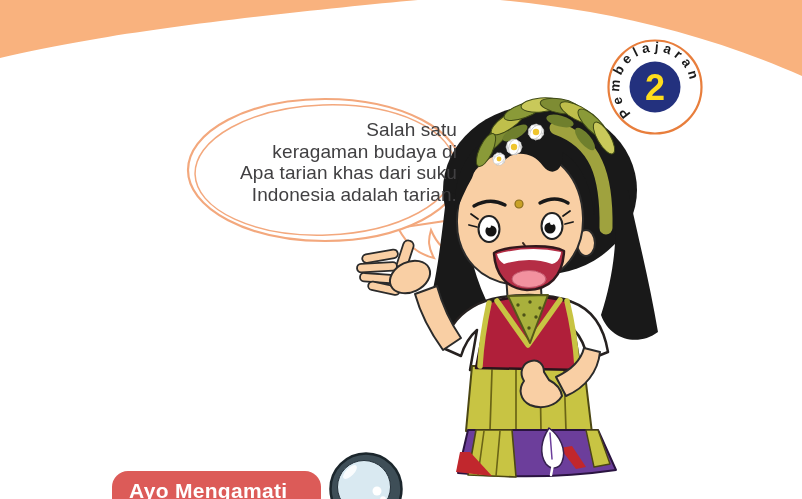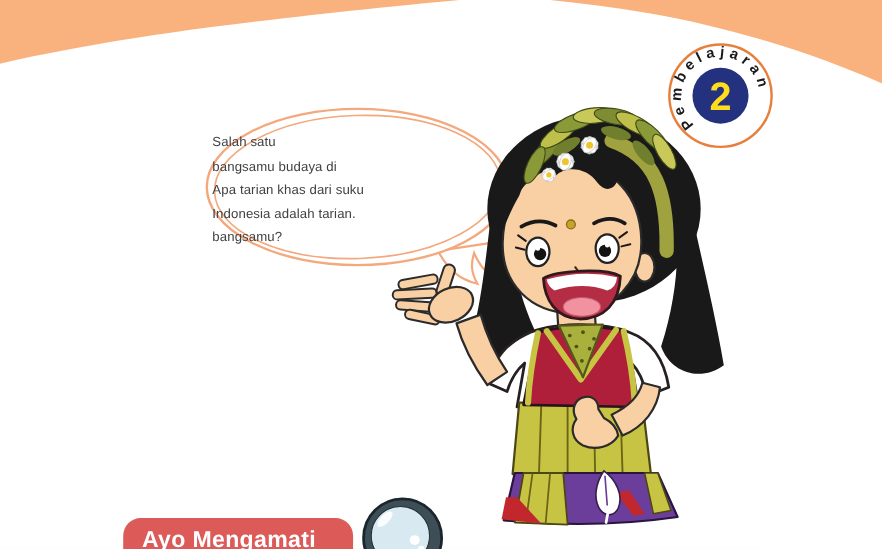--- a/index.html
+++ b/index.html
@@ -4,21 +4,21 @@
 <style>
   html,body{margin:0;padding:0;background:#e8e8e8;}
   .page{
     position:relative;width:802px;height:499px;margin:0 auto;
     background:#ffffff;overflow:hidden;
     font-family:"Liberation Sans","DejaVu Sans",sans-serif;
   }
   .art{position:absolute;left:0;top:0;width:802px;height:499px;}
   .speech-text{
     position:absolute;left:193px;top:119px;width:264px;
-    text-align:left;color:#414042;font-size:12px;line-height:21.5px;
+    text-align:right;color:#414042;font-size:19px;line-height:21.5px;
     font-weight:500;letter-spacing:0.1px;
   }
   .cta{
     position:absolute;left:112px;top:471px;width:209px;height:46px;
     background:#DC5B58;border-radius:16px;
   }
   .cta-label{
     display:block;padding:8px 0 0 17px;color:#ffffff;
     font-size:21px;font-weight:bold;letter-spacing:0.3px;
   }
@@ -183,24 +183,23 @@
             <ellipse rx="8" ry="5" fill="#ffffff" stroke="#bbbbbb" stroke-width="0.6" transform="rotate(324)"></ellipse>
             <circle r="3" fill="#EFC52F"></circle>
           </g>
         </g>
       </g>
     </g>
   </svg>
 
   <div class="speech-text">
     <div>Salah satu</div>
-    <div>bangsamu budaya di</div>
+    <div>keragaman budaya di</div>
     <div>Apa tarian khas dari suku</div>
     <div>Indonesia adalah tarian.</div>
-    <div>bangsamu?</div>
   </div>
 
   <div class="cta">
     <span class="cta-label">Ayo Mengamati</span>
   </div>
 
   <svg class="magnifier-svg" viewBox="318 443 100 56">
     <circle cx="366" cy="489" r="38.5" fill="#ffffff"></circle>
     <circle cx="366" cy="489" r="35.5" fill="#3E4E57" stroke="#1B262C" stroke-width="2.5"></circle>
     <circle cx="364" cy="487" r="26.5" fill="#D9E9F1" stroke="#25313a" stroke-width="1"></circle>

